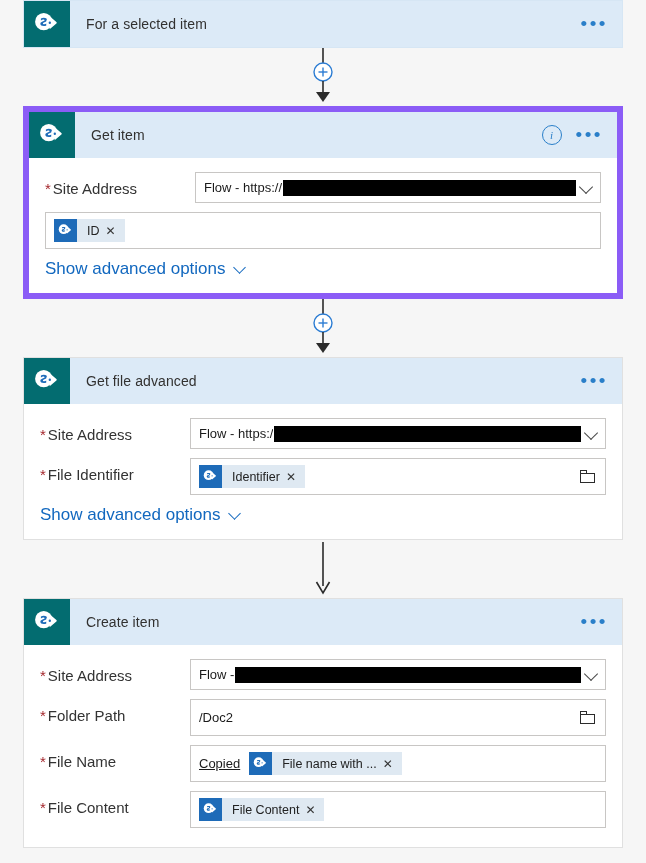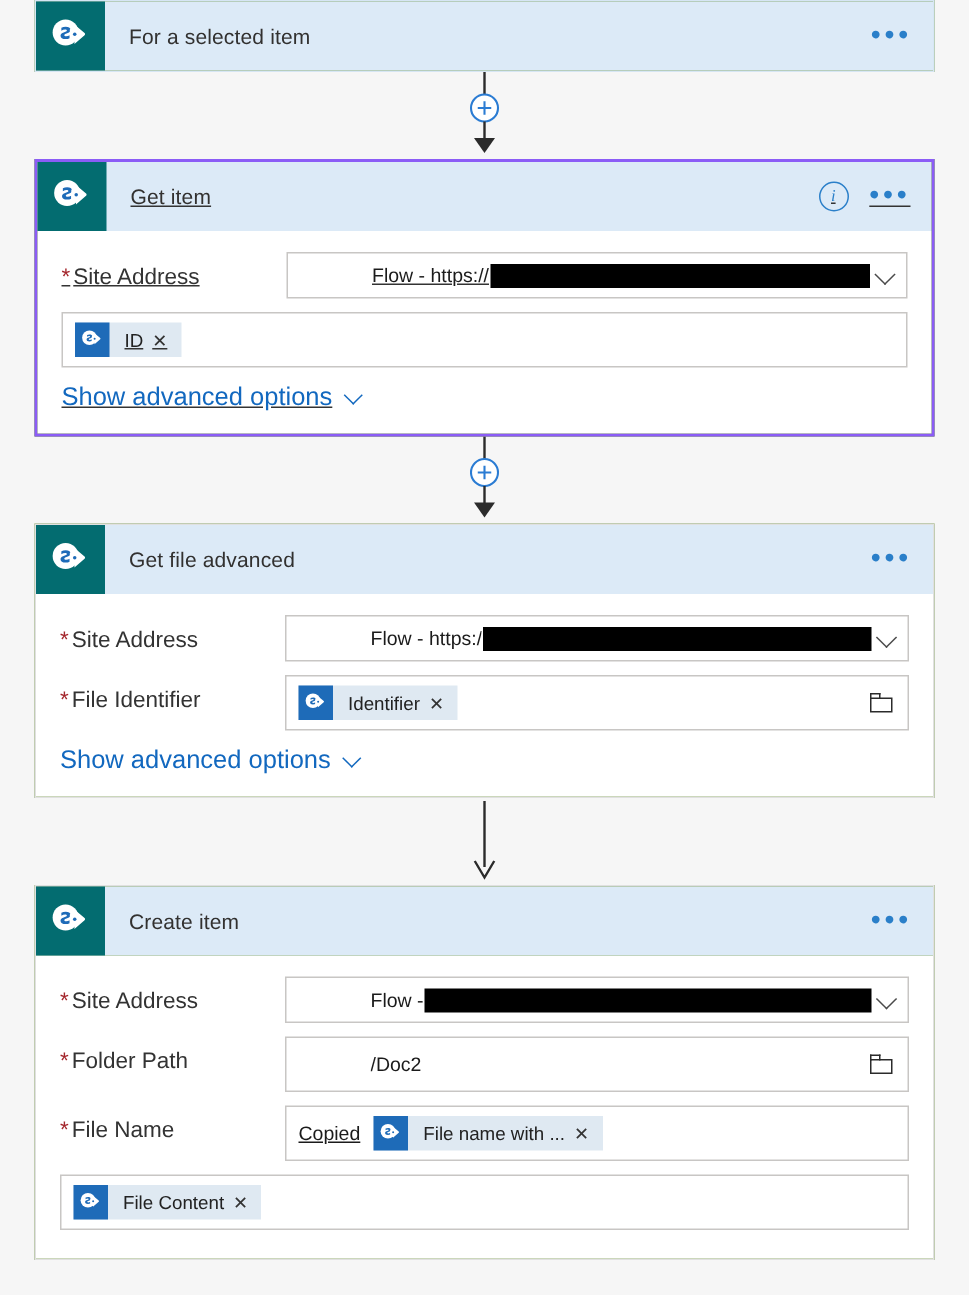--- a/index.html
+++ b/index.html
@@ -21,27 +21,26 @@
   .canvas {
     width: 646px;
     padding: 0;
     box-sizing: border-box;
   }
 
   
   .card {
     width: 600px;
     margin: 0 auto;
-    background: #4d7c0f;
+    background: #7f1d1d;
     box-sizing: border-box;
     border: 1px solid #e0e0e0;
   }
   .card.selected {
-    border: 2px solid #8b5cf6;
-    text-decoration: underline;
+    border: 6px solid #8b5cf6;
   }
   .card.collapsed {
     border: 1px solid #d6e6f4;
   }
 
   .card-header {
     height: 46px;
     background: #dceaf7;
     display: flex;
     align-items: center;
@@ -141,21 +140,20 @@
     position: relative;
   }
   .field-control.tall { min-height: 37px; }
 
   .field-text {
     font-size: 13px;
     color: #1b1b1b;
     white-space: nowrap;
     overflow: hidden;
     flex: 0 0 auto;
-    margin-left: 48px;
   }
 
   
   .redact {
     background: #000000;
     height: 16px;
     flex: 1 1 auto;
     margin-left: 1px;
     margin-right: 4px;
   }
@@ -481,20 +479,21 @@
                     <path d="M18.8 7.8 26 13.9c.5.4.5 1.2 0 1.6l-7.2 6.1v-3.3h-2.6c-.4 0-.7-.3-.7-.7v-5.8c0-.4.3-.7.7-.7h2.6V7.8z" fill="#ffffff"></path>
                     <circle cx="19.0" cy="14.7" r="1.25" fill="#1e6bb8"></circle>
                   </svg>
                 </span>
                 <span class="token-label">File name with ...</span>
                 <span class="token-x">✕</span>
               </span>
             </div>
           </div>
           <div class="field-row">
+            <div class="field-label"><span class="req">*</span><span>File Content</span></div>
             <div class="field-control tall">
               <span class="token">
                 <span class="token-icon">
                   <svg class="sp-glyph" width="17" height="17" viewBox="0 0 32 32" aria-hidden="true">
                     <circle cx="12.5" cy="13.5" r="9.2" fill="#ffffff"></circle>
                     <path d="M12.6 9.4c2.0 0 3.4.8 3.4 2.3 0 .9-.5 1.6-1.5 2.0l-1.8.7c-.8.3-1.1.6-1.1 1.0 0 .5.5.8 1.3.8.9 0 1.8-.3 2.5-.8v2.2c-.8.4-1.8.6-2.9.6-2.2 0-3.6-.9-3.6-2.4 0-1.0.6-1.7 1.8-2.2l1.7-.7c.7-.3 1.0-.5 1.0-.9 0-.4-.5-.7-1.2-.7-.9 0-1.9.3-2.7.9V10.1c.9-.5 1.9-.7 3.1-.7z" fill="#1e6bb8"></path>
                     <path d="M18.8 7.8 26 13.9c.5.4.5 1.2 0 1.6l-7.2 6.1v-3.3h-2.6c-.4 0-.7-.3-.7-.7v-5.8c0-.4.3-.7.7-.7h2.6V7.8z" fill="#ffffff"></path>
                     <circle cx="19.0" cy="14.7" r="1.25" fill="#1e6bb8"></circle>
                   </svg>
                 </span>

